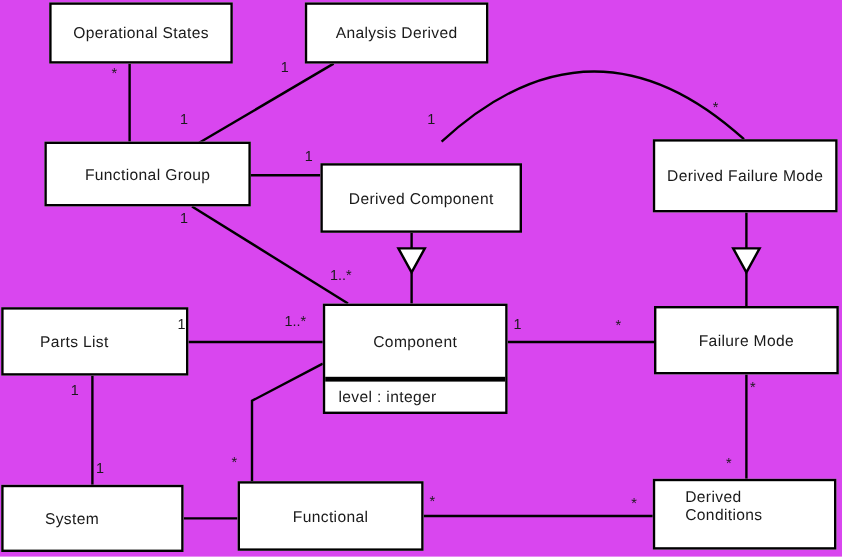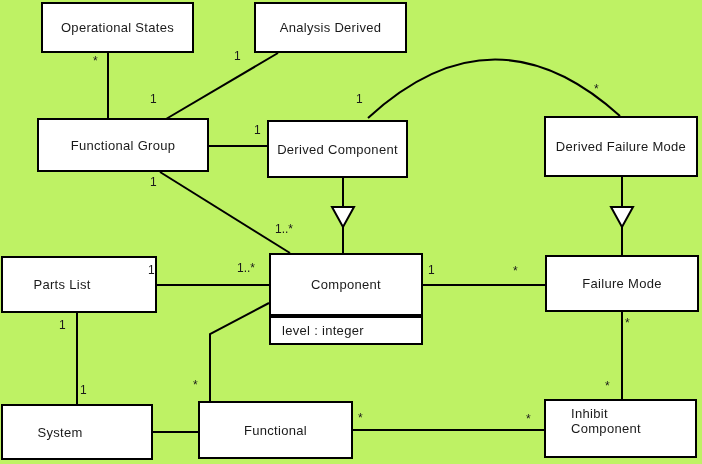--- a/index.html
+++ b/index.html
@@ -1,17 +1,17 @@
 <!DOCTYPE html>
 <html><head>
 <meta charset="utf-8">
 <style>
   html,body{margin:0;padding:0;background:#ffffff;}
   .canvas{
-    position:relative;width:702px;height:464px;background:#bef264;
+    position:relative;width:702px;height:464px;background:#d946ef;
     font-family:"Liberation Sans",sans-serif;color:#1a1a1a;overflow:hidden;
   }
   svg.edges{position:absolute;left:0;top:0;}
   .uml-class{
     position:absolute;box-sizing:border-box;background:#ffffff;
     border:2px solid #000000;display:flex;align-items:center;justify-content:center;
     font-size:13px;text-align:center;letter-spacing:0.3px;
   }
   .cname{display:inline-block;}
   .shift-left .cname{position:relative;left:-17px;}
@@ -57,21 +57,21 @@
   </div>
 
   <div class="uml-class" style="left:254px;top:2px;width:153px;height:51px">
     <span class="cname">Analysis Derived</span>
   </div>
 
   <div class="uml-class" style="left:37px;top:118px;width:172px;height:54px">
     <span class="cname">Functional Group</span>
   </div>
 
-  <div class="uml-class" style="left:267px;top:120px;width:141px;height:58px">
+  <div class="uml-class" style="left:267px;top:136px;width:168px;height:58px">
     <span class="cname">Derived Component</span>
   </div>
 
   <div class="uml-class shift-left" style="left:1px;top:256px;width:156px;height:57px">
     <span class="cname">Parts List</span>
   </div>
 
   <div class="uml-class" style="left:544px;top:116px;width:154px;height:61px">
     <span class="cname">Derived Failure Mode</span>
   </div>
@@ -91,21 +91,21 @@
 
   <div class="uml-class shift-left" style="left:1px;top:404px;width:152px;height:56px">
     <span class="cname">System</span>
   </div>
 
   <div class="uml-class" style="left:198px;top:401px;width:155px;height:58px">
     <span class="cname">Functional</span>
   </div>
 
   <div class="uml-class inhibit-box" style="left:544px;top:399px;width:153px;height:59px">
-    <span class="cname">Inhibit Component</span>
+    <span class="cname">Derived Conditions</span>
   </div>
 
   <span class="mult" style="left:93px;top:55px">*</span>
   <span class="mult" style="left:150px;top:93px">1</span>
   <span class="mult" style="left:234px;top:50px">1</span>
   <span class="mult" style="left:254px;top:124px">1</span>
   <span class="mult" style="left:356px;top:93px">1</span>
   <span class="mult" style="left:594px;top:83px">*</span>
   <span class="mult" style="left:150px;top:176px">1</span>
   <span class="mult" style="left:275px;top:223px">1..*</span>

